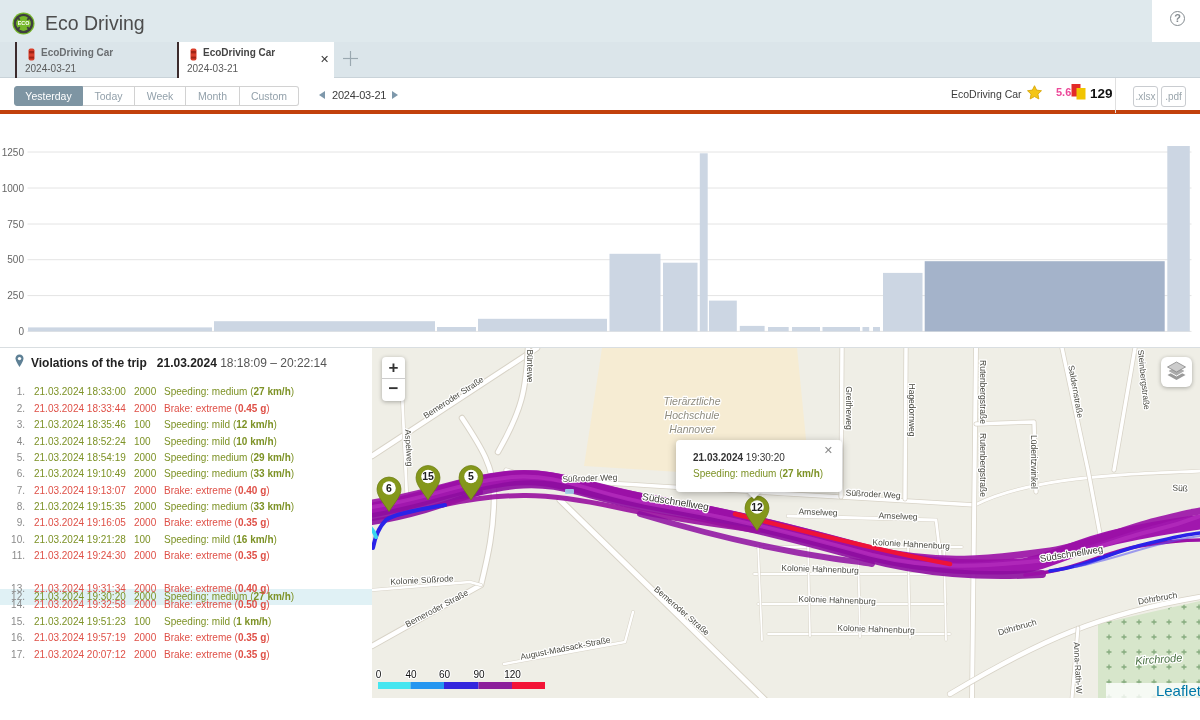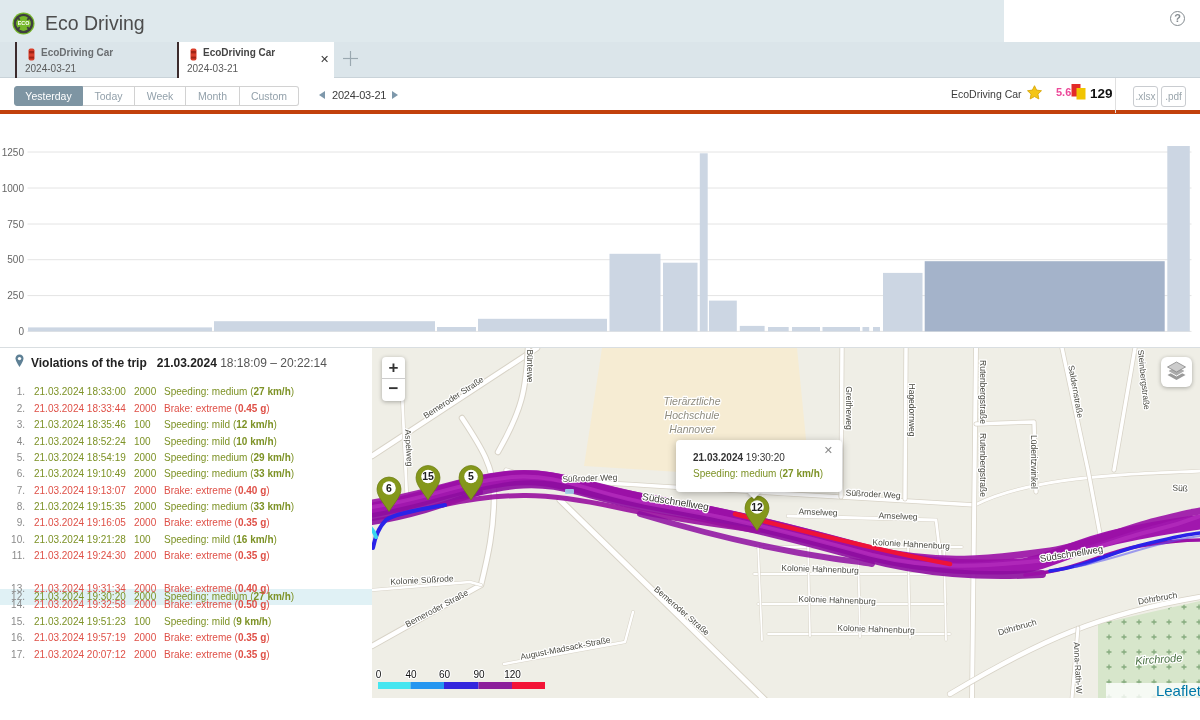--- a/index.html
+++ b/index.html
@@ -1,21 +1,21 @@
 <!DOCTYPE html>
 <html><head>
 <meta charset="utf-8">
 <style>
 * { margin:0; padding:0; box-sizing:border-box; }
 html,body { width:1200px; height:720px; background:#fff; font-family:"Liberation Sans", sans-serif; overflow:hidden; }
 #app { position:relative; width:1200px; height:720px; }
 .abs { position:absolute; }
 
 
-#header { position:absolute; left:0; top:0; width:1004px; height:42px; background:#dfe9ed; }
+#header { position:absolute; left:0; top:0; width:1152px; height:42px; background:#dfe9ed; }
 #title { position:absolute; left:45px; top:12px; font-size:19.5px; color:#4d4d4d; }
 #helpbtn { position:absolute; left:1170px; top:11px; width:15px; height:15px; border:1.5px solid #848b90; border-radius:50%; color:#848b90; font-size:11px; font-weight:bold; text-align:center; line-height:12px; }
 
 
 #tabbar { position:absolute; left:0; top:42px; width:1200px; height:36px; background:#dbe5ea; border-bottom:1px solid #c9d3d9; }
 .tab { position:absolute; top:0; height:36px; border-left:2px solid #3c2b2d; }
 .tab .t1 { position:absolute; left:24px; top:5px; font-size:10px; font-weight:bold; color:#6a6e71; }
 .tab .t2 { position:absolute; left:8px; top:21px; font-size:10px; color:#5a5a5a; }
 .caricon { position:absolute; left:11px; top:6px; width:7px; height:13px; }
 #tab2 { background:#fff; height:37px; }
@@ -262,21 +262,21 @@
       <div class="vrow" style="top:597.3px">
         <span class="n">14.</span>
         <span class="d vr">21.03.2024 19:32:58</span>
         <span class="c vr">2000</span>
         <span class="s vr">Brake: extreme (<b>0.50 g</b>)</span>
       </div>
       <div class="vrow" style="top:613.7px">
         <span class="n">15.</span>
         <span class="d vg">21.03.2024 19:51:23</span>
         <span class="c vg">100</span>
-        <span class="s vg">Speeding: mild (<b>9 km/h</b>)</span>
+        <span class="s vg">Speeding: mild (<b>1 km/h</b>)</span>
       </div>
       <div class="vrow" style="top:630.1px">
         <span class="n">16.</span>
         <span class="d vr">21.03.2024 19:57:19</span>
         <span class="c vr">2000</span>
         <span class="s vr">Brake: extreme (<b>0.35 g</b>)</span>
       </div>
       <div class="vrow" style="top:646.5px">
         <span class="n">17.</span>
         <span class="d vr">21.03.2024 20:07:12</span>

